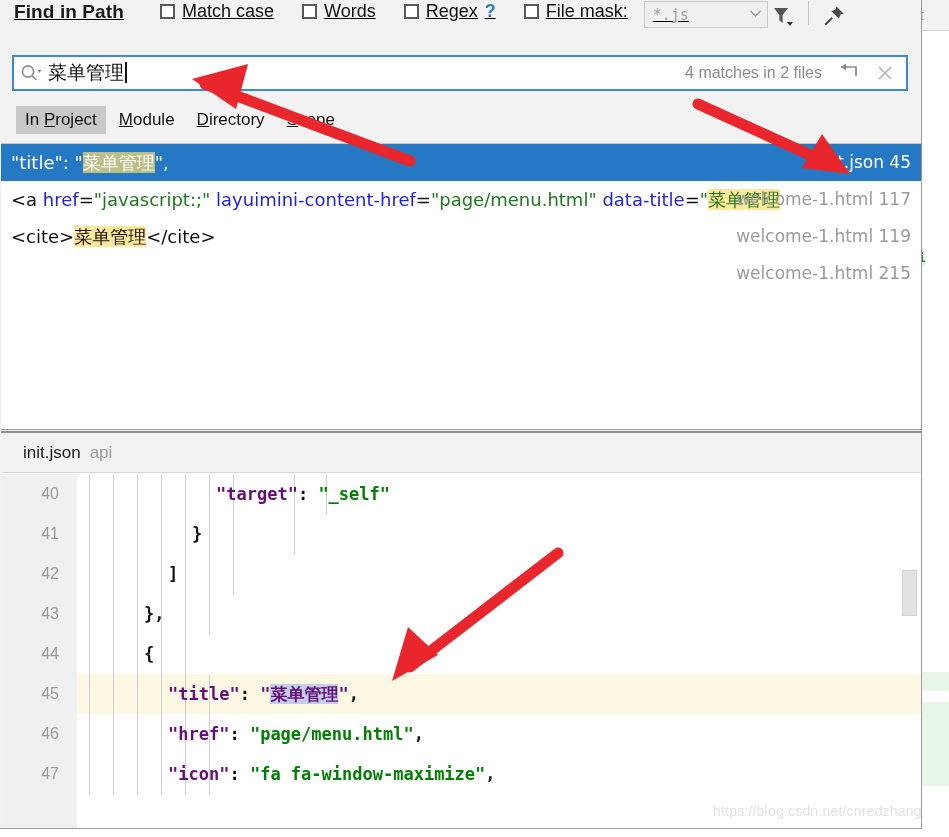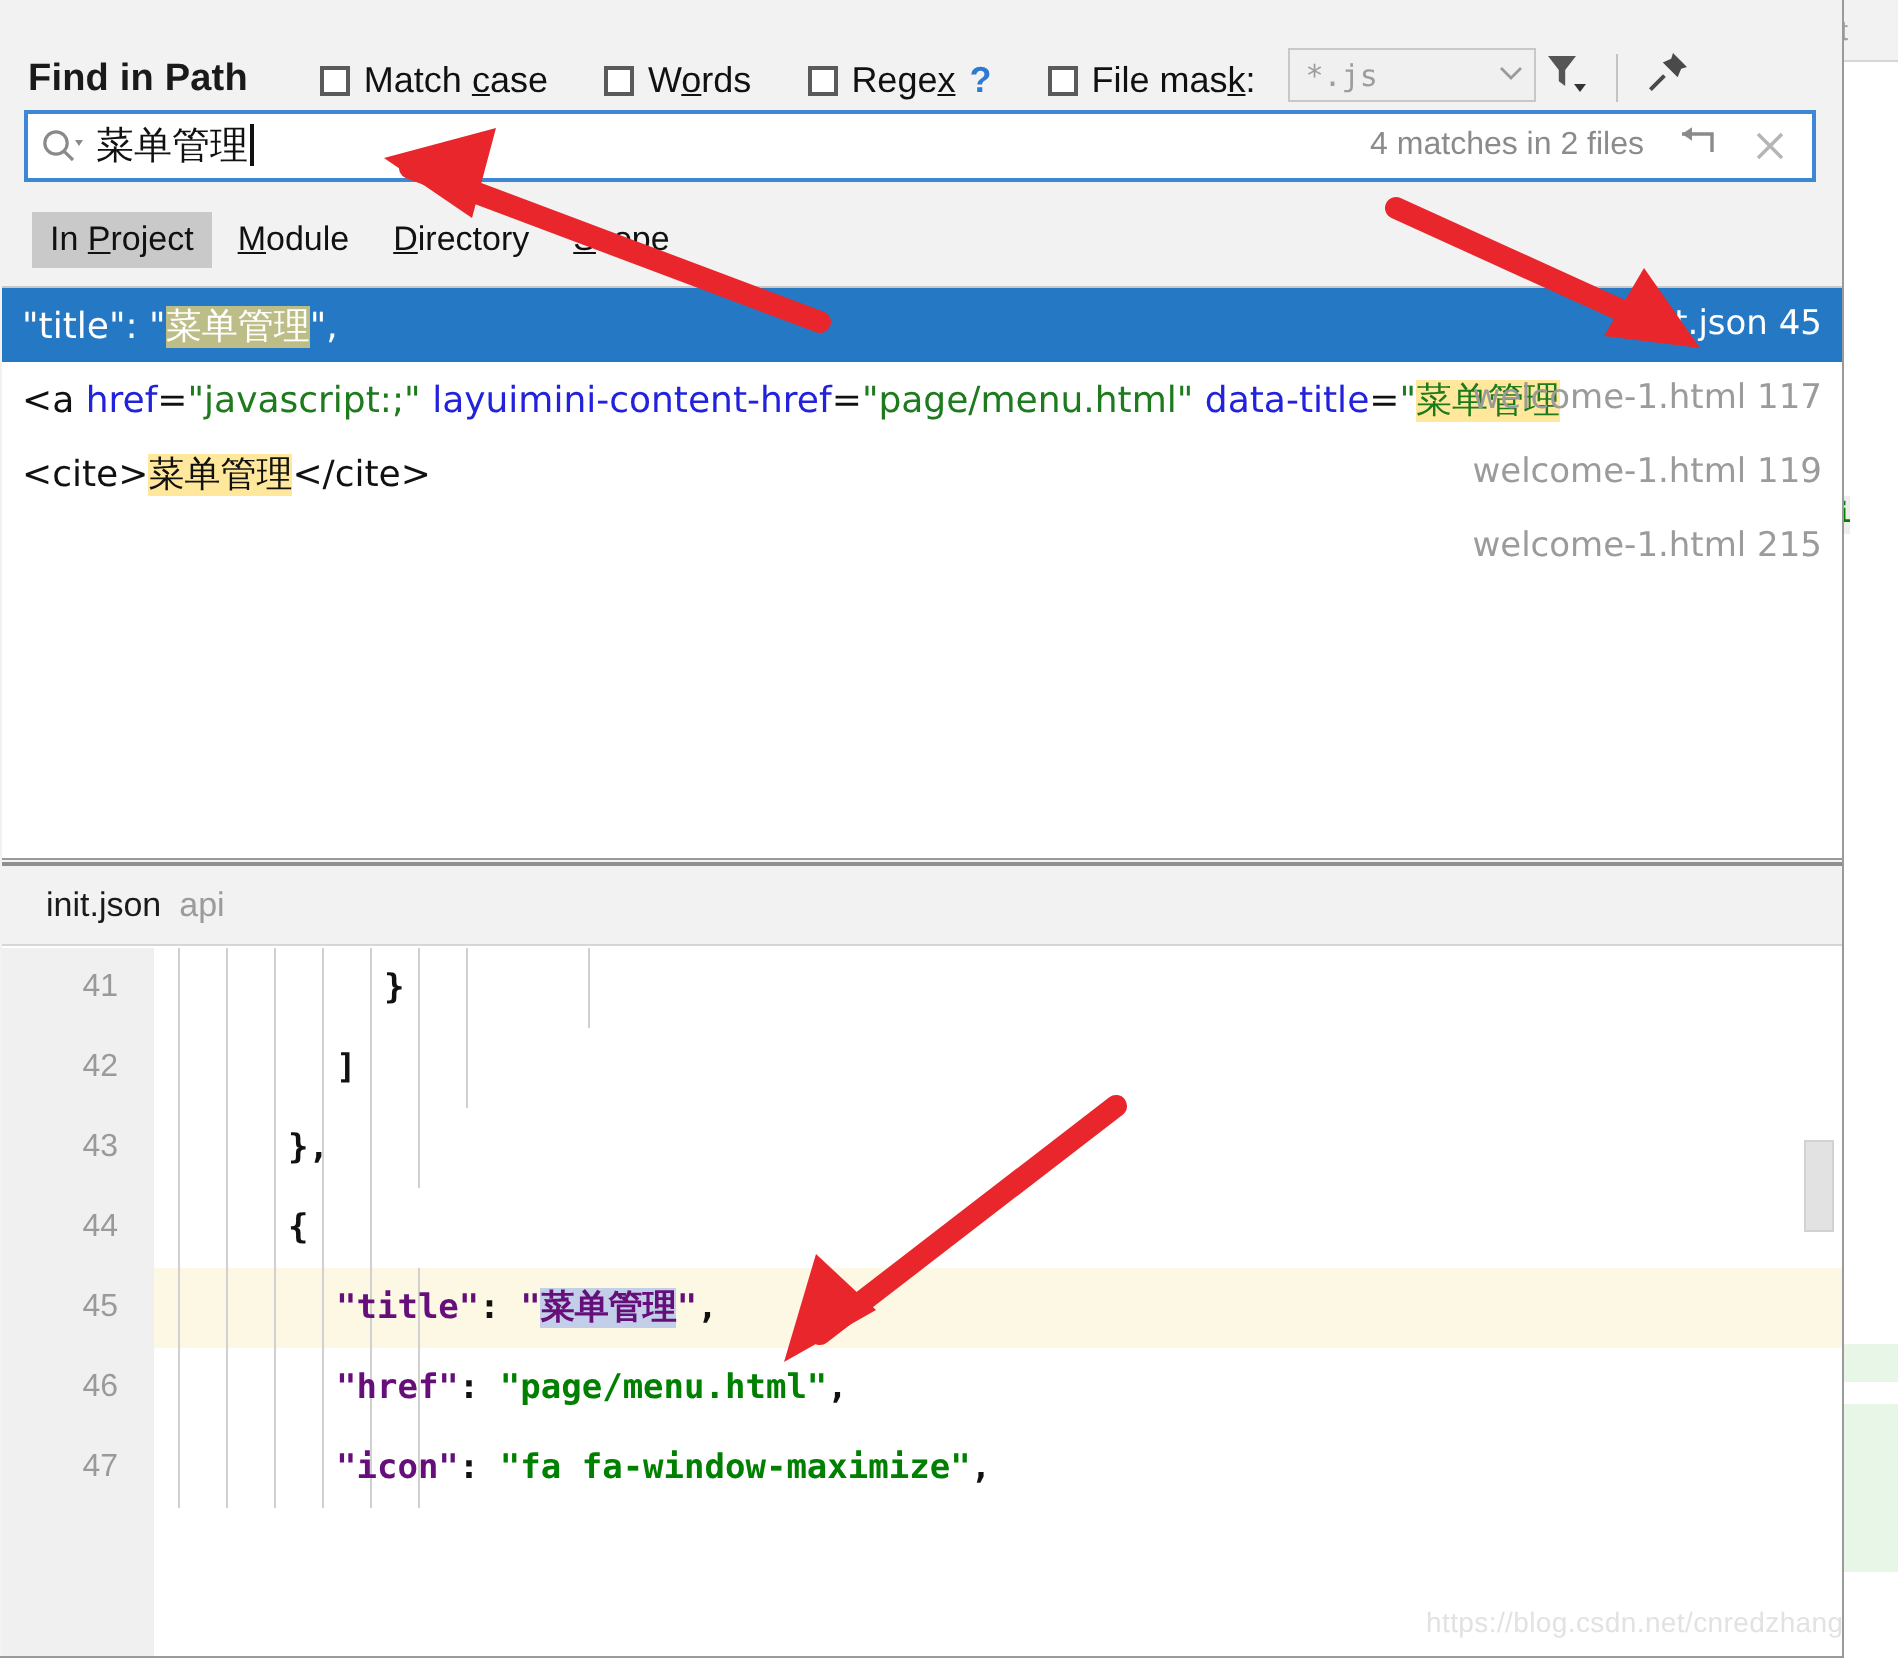--- a/index.html
+++ b/index.html
@@ -65,23 +65,24 @@
     box-sizing: border-box;
     overflow: hidden;
   }
 
   
   .opts {
     position: absolute;
     left: 0; top: 1px; right: 0; height: 50px;
     background: #f2f2f2;
     display: flex;
-    align-items: flex-end;
+    align-items: flex-start;
     padding-left: 14px;
     box-sizing: border-box;
+    text-decoration: underline;
   }
   .dlg-title {
     font-size: 19px;
     font-weight: bold;
     color: #1a1a1a;
     letter-spacing: 0.1px;
     margin-right: 36px;
     white-space: nowrap;
   }
   .chk-wrap {
@@ -458,20 +459,34 @@
             <div class="pv-line">
               <div class="pv-rowbg"></div>
               <div class="guide" style="left: 88px; top: 0px; height: 40px;"></div>
               <div class="guide" style="left: 112px; top: 0px; height: 40px;"></div>
               <div class="guide" style="left: 136px; top: 0px; height: 40px;"></div>
               <div class="guide" style="left: 160px; top: 0px; height: 40px;"></div>
               <div class="guide" style="left: 184px; top: 0px; height: 40px;"></div>
               <div class="guide" style="left: 208px; top: 0px; height: 40px;"></div>
               <div class="guide" style="left: 232px; top: 0px; height: 40px;"></div>
               <div class="guide" style="left: 293px; top: 0px; height: 40px;"></div>
+              <div class="guide" style="left: 325px; top: 0px; height: 40px;"></div>
+              <div class="pv-num">40</div>
+              <div class="pv-code" style="left: 215px;"><span class="j-key">"target"</span><span class="j-punc">: </span><span class="j-str">"_self"</span></div>
+            </div>
+            <div class="pv-line">
+              <div class="pv-rowbg"></div>
+              <div class="guide" style="left: 88px; top: 0px; height: 40px;"></div>
+              <div class="guide" style="left: 112px; top: 0px; height: 40px;"></div>
+              <div class="guide" style="left: 136px; top: 0px; height: 40px;"></div>
+              <div class="guide" style="left: 160px; top: 0px; height: 40px;"></div>
+              <div class="guide" style="left: 184px; top: 0px; height: 40px;"></div>
+              <div class="guide" style="left: 208px; top: 0px; height: 40px;"></div>
+              <div class="guide" style="left: 232px; top: 0px; height: 40px;"></div>
+              <div class="guide" style="left: 293px; top: 0px; height: 40px;"></div>
               <div class="pv-num">41</div>
               <div class="pv-code" style="left: 191px;"><span class="j-punc">}</span></div>
             </div>
             <div class="pv-line">
               <div class="pv-rowbg"></div>
               <div class="guide" style="left: 88px; top: 0px; height: 40px;"></div>
               <div class="guide" style="left: 112px; top: 0px; height: 40px;"></div>
               <div class="guide" style="left: 136px; top: 0px; height: 40px;"></div>
               <div class="guide" style="left: 160px; top: 0px; height: 40px;"></div>
               <div class="guide" style="left: 184px; top: 0px; height: 40px;"></div>

